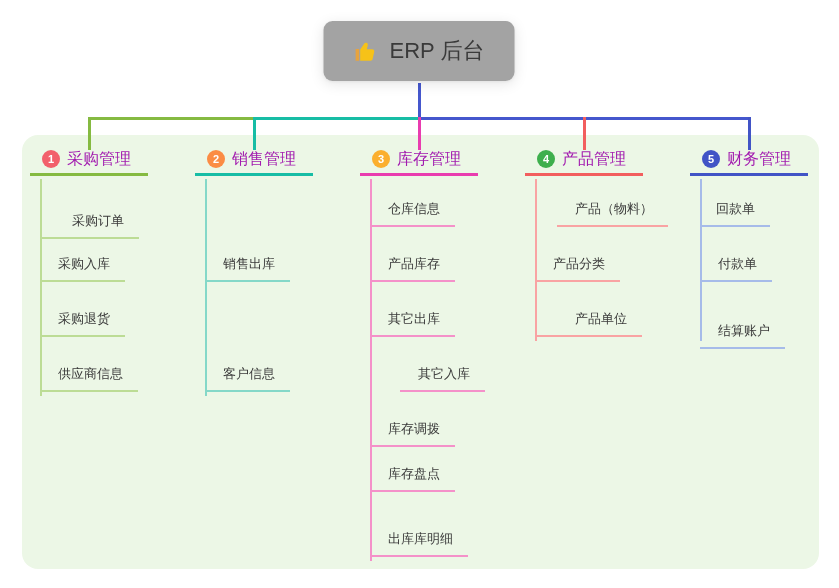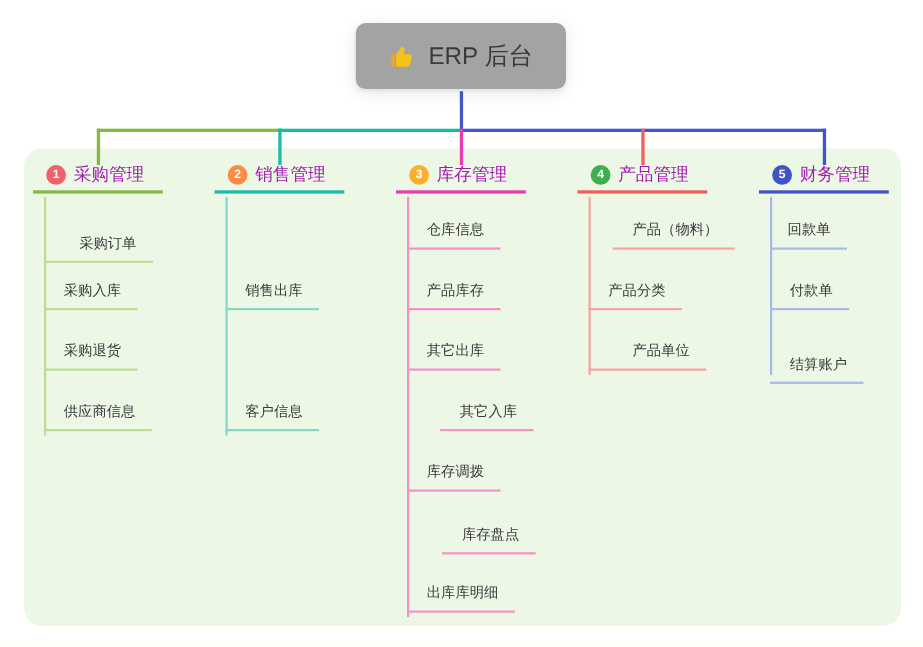--- a/index.html
+++ b/index.html
@@ -92,21 +92,21 @@
       <div class="branch-header" style="border-bottom-color: rgb(233, 60, 175);">
         <span class="badge" style="background: rgb(251, 175, 46);">3</span>
         <span class="branch-label">库存管理</span>
       </div>
       <div class="spine" style="background: rgb(244, 145, 201); height: 382px;"></div>
       <div class="child" style="top: 50px; border-bottom-color: rgb(244, 145, 201);">仓库信息</div>
       <div class="child" style="top: 105px; border-bottom-color: rgb(244, 145, 201);">产品库存</div>
       <div class="child" style="top: 160px; border-bottom-color: rgb(244, 145, 201);">其它出库</div>
       <div class="child" style="top: 215px; border-bottom-color: rgb(244, 145, 201); margin-left: 30px;">其它入库</div>
       <div class="child" style="top: 270px; border-bottom-color: rgb(244, 145, 201);">库存调拨</div>
-      <div class="child" style="top: 327px; border-bottom-color: rgb(244, 145, 201); margin-left: 32px;">库存盘点</div>
+      <div class="child" style="top: 315px; border-bottom-color: rgb(244, 145, 201);">库存盘点</div>
       <div class="child" style="top: 380px; border-bottom-color: rgb(244, 145, 201);">出库库明细</div>
     </div>
     <div class="branch" style="left: 525px; top: 145px;">
       <div class="branch-header" style="border-bottom-color: rgb(242, 94, 94);">
         <span class="badge" style="background: rgb(62, 175, 77);">4</span>
         <span class="branch-label">产品管理</span>
       </div>
       <div class="spine" style="background: rgb(249, 163, 163); height: 162px;"></div>
       <div class="child" style="top: 50px; border-bottom-color: rgb(249, 163, 163); margin-left: 22px;">产品（物料）</div>
       <div class="child" style="top: 105px; border-bottom-color: rgb(249, 163, 163);">产品分类</div>

